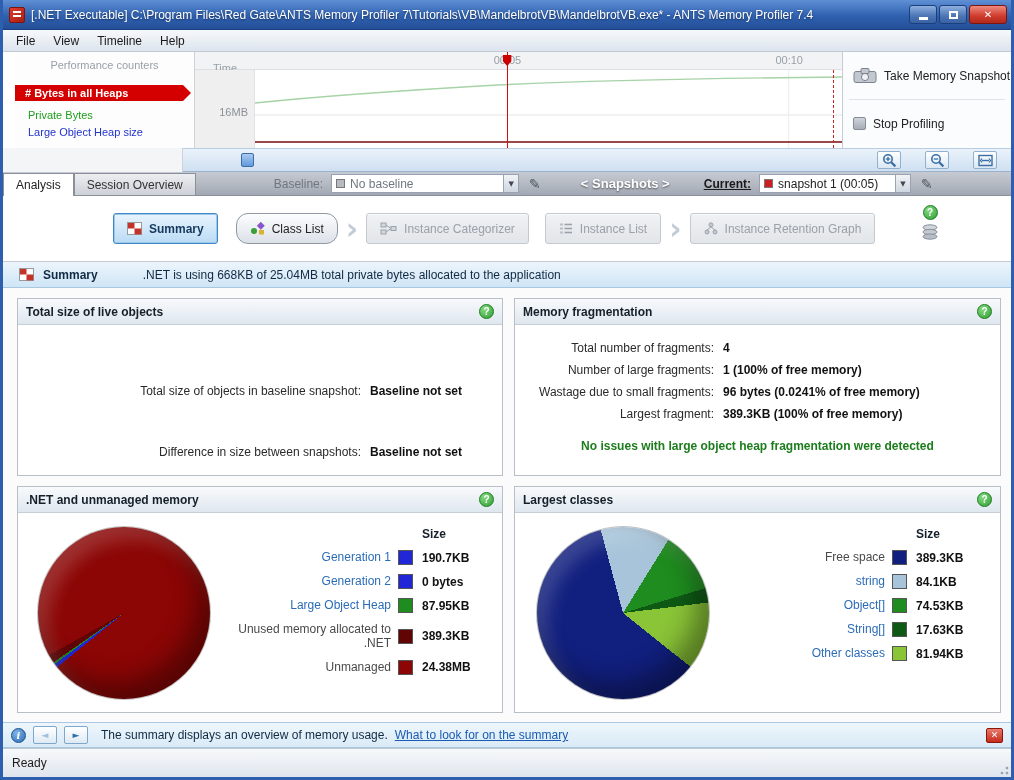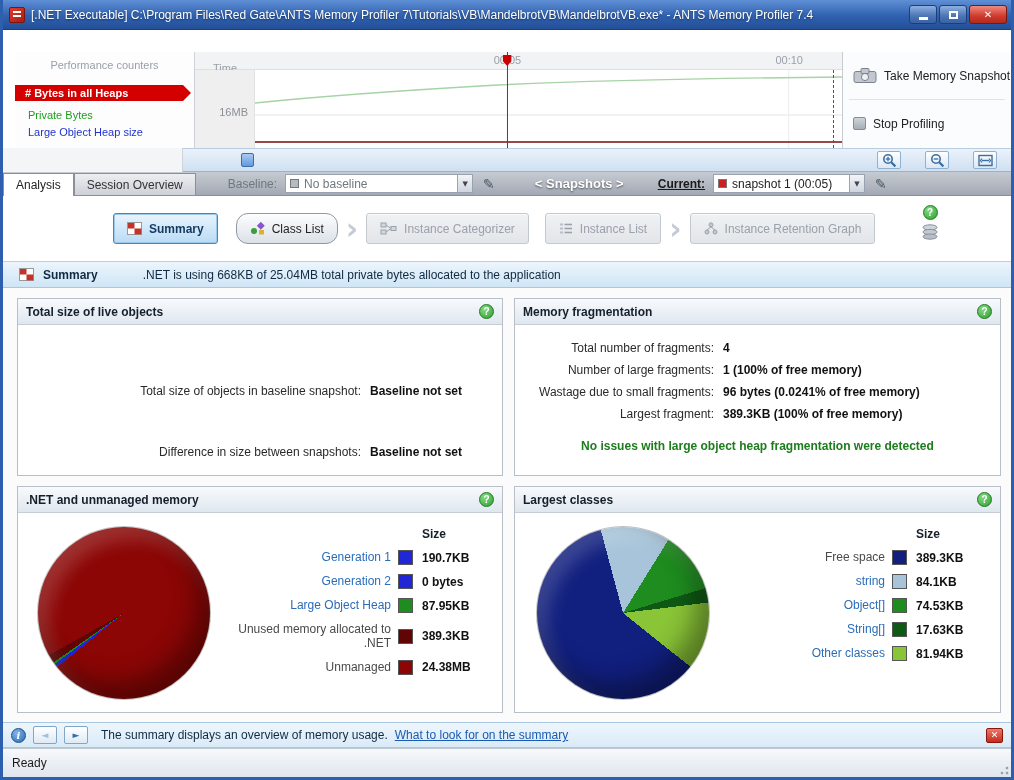--- a/index.html
+++ b/index.html
@@ -54,21 +54,21 @@
   .zoom-strip{flex:1;background:linear-gradient(#eaf2fb,#cfe0f1);border-top:1px solid #b9cde2;border-bottom:1px solid #9ab2cc;display:flex;align-items:center;}
   .hthumb{width:13px;height:14px;margin-left:58px;background:linear-gradient(#a9caf1,#629ade);border:1px solid #3a6ea5;border-radius:2px;}
   .zoom-btns{margin-left:auto;display:flex;align-items:center;gap:24px;padding-right:14px;}
   .zoom-btn{width:24px;height:18px;background:linear-gradient(#ffffff,#dbe7f3);border:1px solid #8fb0cf;border-radius:2px;display:flex;align-items:center;justify-content:center;}
 
   
   .tab-row{position:absolute;left:0;top:172px;right:0;height:24px;background:linear-gradient(#c6cad2,#a3a9b4);border-bottom:1px solid #8a8f99;display:flex;align-items:stretch;}
   .tab{padding:4px 12px 0 12px;border:1px solid #8a8f99;border-bottom:none;margin-top:1px;}
   .tab.active{background:#fff;position:relative;z-index:2;margin-bottom:-1px;}
   .tab.inactive{background:linear-gradient(#eceef1,#cdd1d8);color:#333;}
-  .snapbar{flex:1;display:flex;align-items:center;gap:8px;padding-left:32px;}
+  .snapbar{flex:1;display:flex;align-items:center;gap:8px;padding-left:78px;}
   .dim-label{color:#6f7780;}
   .dd{height:19px;background:#fff;border:1px solid #98a2b0;display:flex;align-items:center;gap:5px;padding-left:4px;}
   .dd .sq{width:9px;height:9px;border:1px solid #777;}
   .dd .ddtext{white-space:nowrap;}
   .ddarrow{width:15px;height:17px;margin-left:auto;background:linear-gradient(#f2f4f7,#cfd6df);border-left:1px solid #9aa4b2;font-size:7px;color:#445;display:flex;align-items:center;justify-content:center;font-family:"DejaVu Sans",sans-serif;}
   .pencil{font-family:"DejaVu Sans",sans-serif;font-size:14px;color:#4a5560;padding:0 2px;}
   .snaps-title{color:#fff;font-weight:bold;font-size:13px;text-shadow:0 1px 2px rgba(0,0,0,.55);margin:0 26px 0 30px;}
   .current-label{font-weight:bold;color:#1a1a1a;text-decoration:underline;}
 
   
@@ -134,20 +134,26 @@
         </div>
       <div class="winbtn">
           <span class="glyph-max"></span>
         </div>
       <div class="winbtn close">
           <span>✕</span>
         </div>
     </div>
   </div>
 
+  <div class="menubar">
+    <span class="menu-item">File</span>
+    <span class="menu-item">View</span>
+    <span class="menu-item">Timeline</span>
+    <span class="menu-item">Help</span>
+  </div>
 
   <div class="timeline-row">
     <div class="counters">
       <div class="counters-header">Performance counters</div>
       <div class="counter-red"># Bytes in all Heaps</div>
       <div class="counter-item" style="top:57px;color:#1d9e1d;">Private Bytes</div>
       <div class="counter-item" style="top:74px;color:#2233cc;">Large Object Heap size</div>
     </div>
     <div class="chart-region">
       <div class="topband">

